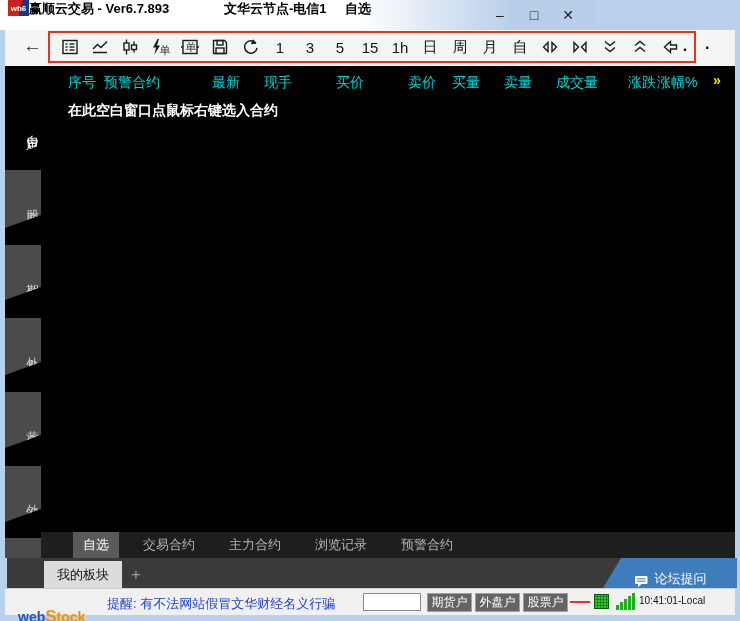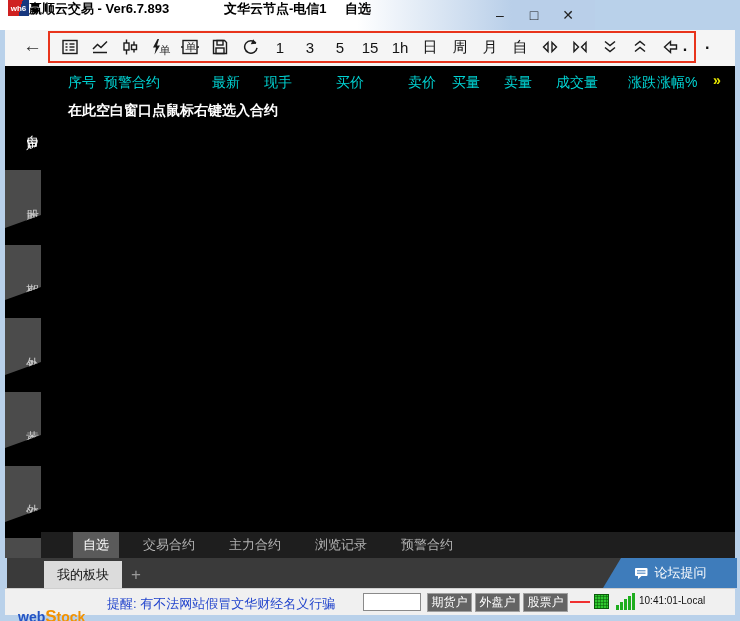--- a/index.html
+++ b/index.html
@@ -51,21 +51,21 @@
   .list-tab.active { background:#5a5a5a; color:#fff; }
 
   
   .board-bar { position:absolute; top:558px; left:7px; width:730px; height:30px; background:#3a3a3a; }
   .board-tab { position:absolute; left:37px; top:3px; height:27px; background:#dcdcdc; color:#111;
     font-size:13px; display:flex; align-items:center; padding:0 13px; }
   .add-btn { position:absolute; left:116px; top:3px; width:26px; height:27px; color:#9a9a9a;
     font-size:17px; display:flex; align-items:center; justify-content:center; }
   .forum { position:absolute; right:0; top:0; width:134px; height:30px; background:#3e7cbb;
     clip-path:polygon(18px 0,100% 0,100% 100%,0 100%); color:#fff; font-size:13px;
-    display:flex; align-items:center; justify-content:center; gap:6px; }
+    display:flex; align-items:flex-end; justify-content:center; gap:6px; }
 
   
   .status-bar { position:absolute; top:588px; left:5px; width:730px; height:27px;
     background:#f0f0f0; border-top:1px solid #cfcfcf; }
   .logo { position:absolute; left:13px; top:18px; font-size:14px; font-weight:bold; }
   .logo .lw { color:#2353c4; }
   .logo .ls { color:#f39200; font-size:17px; }
   .logo .lt { color:#f39200; }
   .notice { position:absolute; left:102px; top:6px; font-size:13px; color:#2244cc; }
   .quick-input { position:absolute; left:358px; top:4px; width:58px; height:18px;

